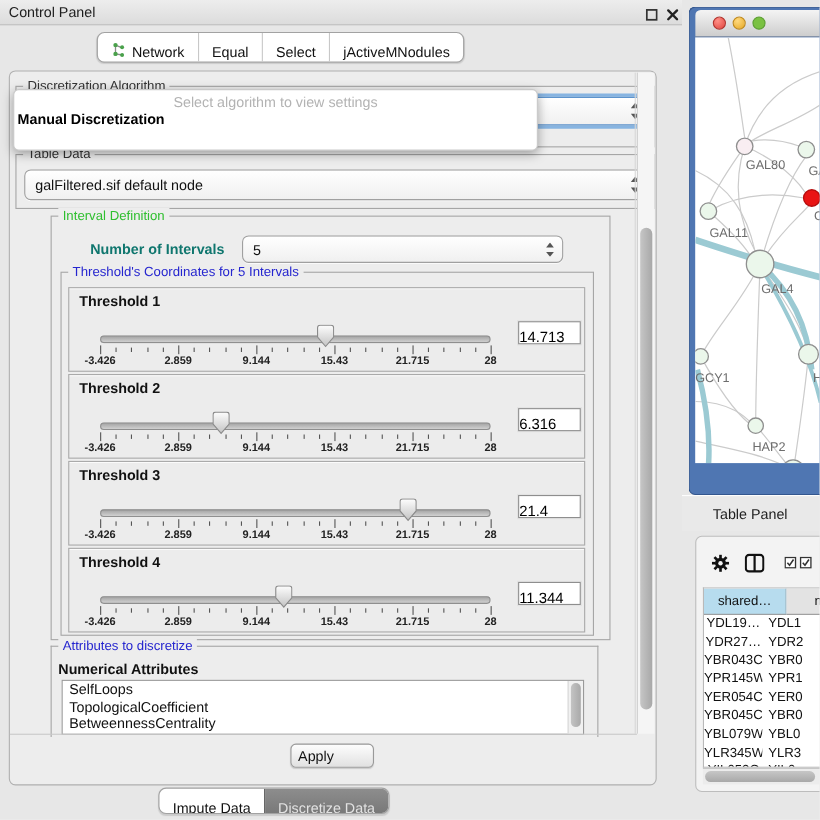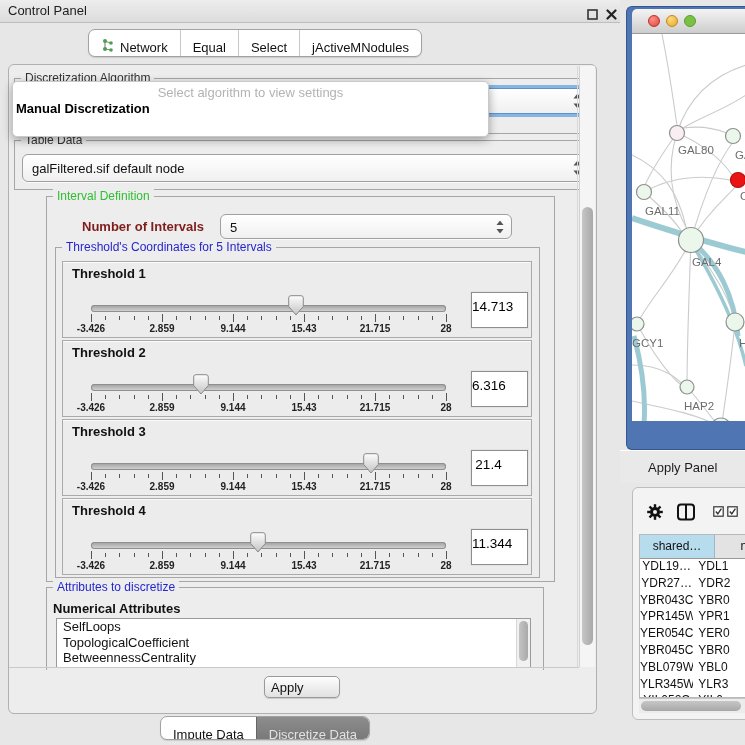--- a/index.html
+++ b/index.html
@@ -51,23 +51,23 @@
 
   
   .tbox{position:absolute;left:62px;width:468px;height:75px;border:1px solid #aaa;
         background:#ececec;box-shadow:inset 0 1px 0 #fbfbfb;}
   .tbox .ttitle{position:absolute;left:9px;top:4px;font-size:13px;font-weight:bold;color:#111;}
   .track{position:absolute;left:28px;top:43px;width:355px;height:7px;border-radius:4px;
          background:linear-gradient(#9e9e9e,#d8d8d8);box-shadow:inset 0 0 0 1px #8f8f8f;}
   .tick{position:absolute;width:1px;background:#555;}
   .ticklab{position:absolute;width:50px;text-align:center;font-size:10px;font-weight:bold;color:#222;}
   .thumb{position:absolute;top:33px;width:16px;height:21px;}
-  .tval{position:absolute;left:408px;top:30px;width:57px;height:36px;background:#fff;
+  .tval{position:absolute;left:408px;top:30px;width:57px;height:21px;background:#fff;
         border:1px solid #8e8e8e;box-shadow:0 0 0 1px #e3e3e3;font-size:13.5px;color:#000;
-        text-align:center;line-height:28px;padding-right:22px;box-sizing:border-box;}
+        text-align:left;line-height:28px;padding-right:22px;box-sizing:border-box;}
 
   
   #attr-list{left:56px;top:618px;width:473px;height:48px;background:#fff;
              border:1px solid #9a9a9a;overflow:hidden;}
   .attr-item{font-size:13px;color:#111;line-height:15.5px;padding-left:6px;white-space:nowrap;}
   #attr-scroll{position:absolute;right:0;top:0;bottom:0;width:13px;background:#f1f1f1;
                border-left:1px solid #d7d7d7;}
   #attr-scroll .thumb2{position:absolute;left:1.5px;top:2px;width:9px;height:40px;
                border-radius:5px;background:linear-gradient(90deg,#c4c4c4,#a9a9a9);}
 
@@ -180,21 +180,21 @@
     <svg width="9" height="15">
         <path d="M4.5,0 L8.5,5 L0.5,5 Z" fill="#555"></path>
         <path d="M0.5,10 L8.5,10 L4.5,15 Z" fill="#555"></path>
       </svg>
   </span>
 </div>
 
 <div class="group" style="left:46px;top:196px;width:507px;height:384px;">
   <span class="gtitle green">Interval Definition</span>
 </div>
-<span class="abs" style="left:82px;top:219px;font-size:13px;font-weight:bold;color:#7f1d1d;">Number of Intervals</span>
+<span class="abs" style="left:82px;top:219px;font-size:13px;font-weight:bold;color:#0f766e;">Number of Intervals</span>
 <div class="combo" style="left:220px;top:214px;width:290px;height:23px;">
   <span class="combo-text">5</span>
   <span class="combo-arrows">
     <svg width="8" height="13">
         <path d="M4,0 L7.5,4.5 L0.5,4.5 Z" fill="#555"></path>
         <path d="M0.5,8.5 L7.5,8.5 L4,13 Z" fill="#555"></path>
       </svg>
   </span>
 </div>
 <div class="group" style="left:55px;top:247px;width:483px;height:329px;">
@@ -403,21 +403,21 @@
 </div>
 
 <div class="abs" id="vp-line"></div>
 <div class="abs" id="main-scroll">
     <div class="thumb2"></div>
   </div>
 <div class="abs" id="vp-divider"></div>
 
 <button class="pushbtn" style="left:264px;top:676px;width:76px;height:22px;">Apply</button>
 
-<div class="abs segbar" id="bottom-tabs" style="left:160px;top:716px;height:22px;">
+<div class="abs segbar" id="bottom-tabs" style="left:144px;top:716px;height:22px;">
     <div class="seg">
       <span>Impute Data</span>
     </div>
     <div class="seg sel">
       <span>Discretize Data</span>
     </div>
   </div>
 
 <div class="abs" id="algo-popup">
   <div class="hint">Select algorithm to view settings</div>
@@ -479,21 +479,21 @@
           <text x="60" y="232" font-size="11.5" fill="#6d6d6d">GAL4</text>
           <text x="0" y="313" font-size="11.5" fill="#6d6d6d">GCY1</text>
           <text x="107" y="313" font-size="11.5" fill="#6d6d6d">H</text>
           <text x="52" y="376" font-size="11.5" fill="#6d6d6d">HAP2</text>
         </g>
     </svg>
   </div>
 </div>
 
 <div class="abs" id="tp-titlebar">
-  <span class="wtitle">Apply Panel</span>
+  <span class="wtitle">Table Panel</span>
 </div>
 <div class="abs" id="table-panel">
   <span class="tp-ico" style="left:14px;top:16px;">
     <svg width="16" height="16" viewBox="0 0 16 16">
       <g fill="#111">
         <rect x="6.8" y="0.2" width="2.4" height="3.4"></rect>
         <rect x="6.8" y="0.2" width="2.4" height="3.4" transform="rotate(45 8 8)"></rect>
         <rect x="6.8" y="0.2" width="2.4" height="3.4" transform="rotate(90 8 8)"></rect>
         <rect x="6.8" y="0.2" width="2.4" height="3.4" transform="rotate(135 8 8)"></rect>
         <rect x="6.8" y="0.2" width="2.4" height="3.4" transform="rotate(180 8 8)"></rect>

